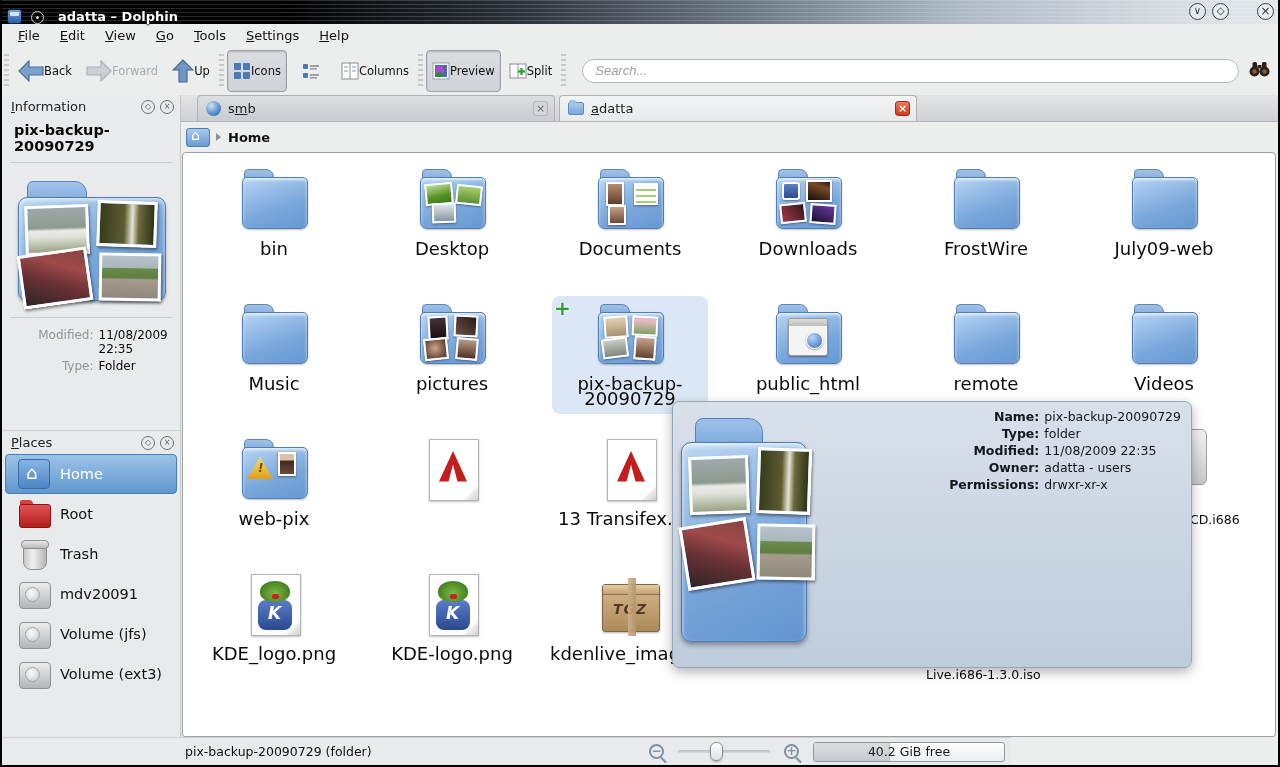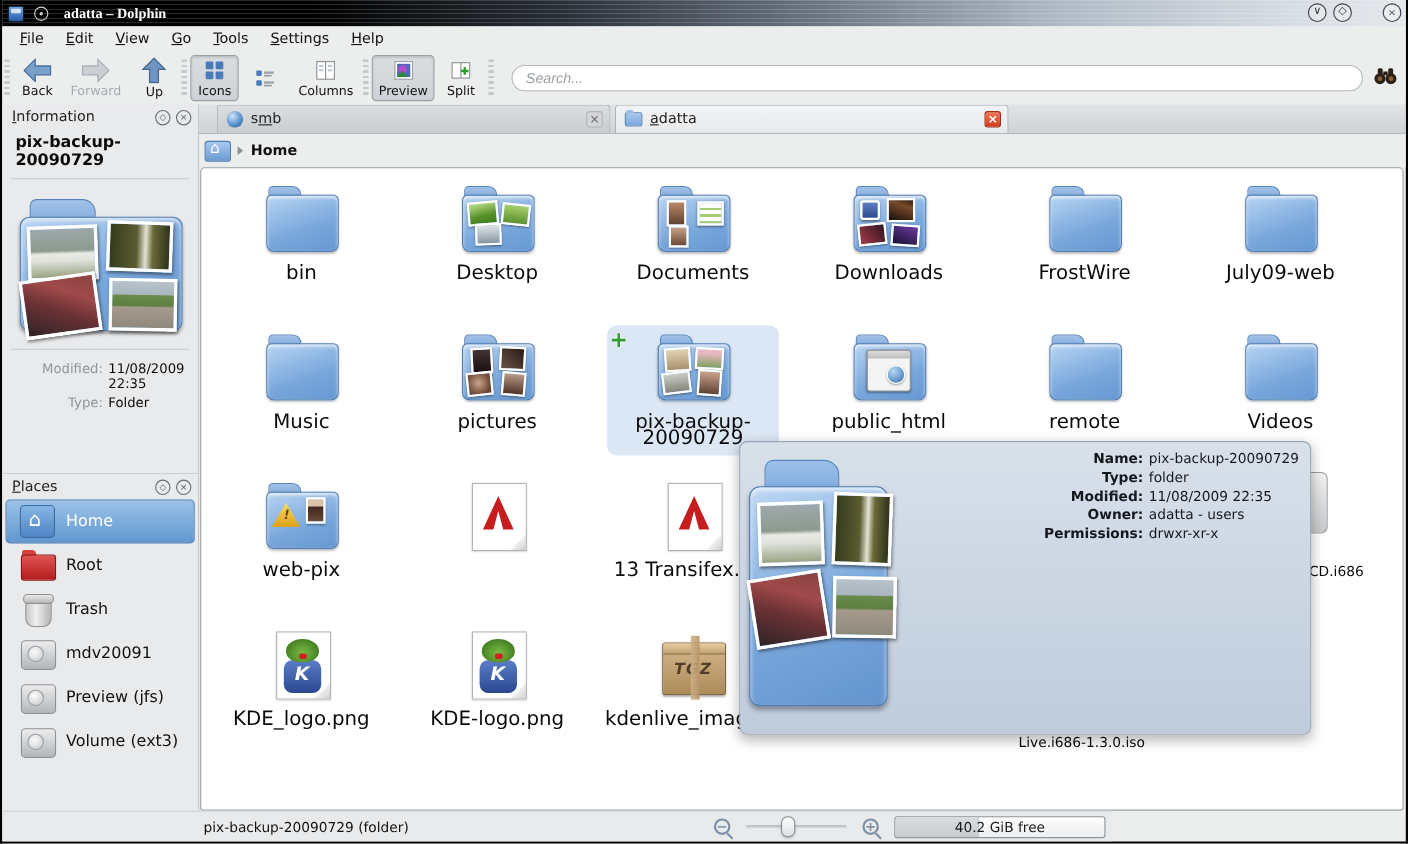--- a/index.html
+++ b/index.html
@@ -2,21 +2,21 @@
 <html><head>
 <meta charset="utf-8">
 <style>
   * { box-sizing: border-box; margin: 0; padding: 0; }
   html,body { background:#fff; font-family:"DejaVu Sans","Liberation Sans",sans-serif; }
   .window { position:relative; width:1280px; height:767px; border:2px solid #000; border-top:none; background:#eceded; overflow:hidden; }
 
   
   .titlebar { position:absolute; left:-2px; top:0; width:1280px; height:24px;
     background:linear-gradient(90deg,#000 0%,#000 22%,#2a3038 40%,#6b7684 58%,#aeb9c6 75%,#d7dde3 92%,#e3e8ec 100%);
-    display:flex; align-items:center;font-family:Liberation Serif, serif; }
+    display:flex; align-items:flex-end; }
   .titlebar::after { content:""; position:absolute; inset:0;
     background:repeating-linear-gradient(180deg, rgba(255,255,255,.16) 0 1px, transparent 1px 4px); pointer-events:none; }
   .appicon { width:15px; height:15px; margin-left:7px; border-radius:3px;
     background:linear-gradient(#6fa2e0,#2b5ea8); border:1px solid #123; position:relative; z-index:1; }
   .appicon::after { content:""; position:absolute; left:2px; top:2px; right:2px; height:4px; background:rgba(255,255,255,.75); border-radius:1px; }
   .pinbtn { width:13px; height:13px; margin-left:9px; border:1.5px solid #cfd4d9; border-radius:50%; position:relative; z-index:1; }
   .pinbtn::after { content:""; position:absolute; left:4px; top:4px; width:3px; height:3px; border-radius:50%; background:#cfd4d9; }
   .title { color:#fff; font-weight:bold; font-size:13px; margin-left:14px; z-index:1; text-shadow:0 1px 2px #000; }
   .wbtns { position:absolute; right:6px; top:3px; display:flex; gap:6px; z-index:1; }
   .wbtn { width:17px; height:17px; border:1.5px solid #3a3f45; border-radius:50%; color:#2c3137;
@@ -24,21 +24,21 @@
   .wbtn.close { margin-left:22px; font-size:12px; }
 
   
   .menubar { position:absolute; left:0; top:24px; width:1276px; height:23px; background:#eceded; display:flex; align-items:center; padding-left:6px; font-size:13px; color:#111; }
   .mi { padding:2px 10px; }
   .u { text-decoration:underline; }
 
   
   .toolbar { position:absolute; left:0; top:47px; width:1276px; height:47px; background:#eceded; display:flex; align-items:center; }
   .grip { width:5px; height:34px; margin:0 2px; background:repeating-linear-gradient(180deg,#c6c9cc 0 2px, transparent 2px 5px); }
-  .tbtn { display:flex; flex-direction:column; align-items:center; justify-content:center; min-width:44px; height:42px; padding:2px 5px; margin:0 1px; border:1px solid transparent; border-radius:4px; font-size:11.5px; color:#111; }
+  .tbtn { display:flex; flex-direction:row; align-items:center; justify-content:center; min-width:44px; height:42px; padding:2px 5px; margin:0 1px; border:1px solid transparent; border-radius:4px; font-size:11.5px; color:#111; }
   .tbtn .ticon { height:24px; display:flex; align-items:center; }
   .tbtn.selected { background:linear-gradient(#dadde0,#cfd3d7); border-color:#9aa0a6; box-shadow:inset 0 1px 2px rgba(0,0,0,.18); }
   .tbtn.disabled { color:#a7acb1; }
   .searchwrap { flex:1; margin:0 10px 0 14px; }
   .search { width:100%; height:24px; border:1px solid #b4b9bd; border-radius:12px; padding:0 12px; font-size:13px; font-style:italic; color:#555; background:#fff; outline:none; }
   .search::placeholder { color:#9aa0a5; font-style:italic; }
   .binocs { margin-right:8px; }
 
   
   .bodyrow { position:absolute; left:0; top:95px; width:1276px; height:642px; display:flex; }
@@ -389,21 +389,21 @@
     <span class="plabel">Trash</span>
   </div>
 
   <div class="place">
     <span class="picon pi-drive"></span>
     <span class="plabel">mdv20091</span>
   </div>
 
   <div class="place">
     <span class="picon pi-drive"></span>
-    <span class="plabel">Preview (jfs)</span>
+    <span class="plabel">Volume (jfs)</span>
   </div>
 
   <div class="place">
     <span class="picon pi-drive"></span>
     <span class="plabel">Volume (ext3)</span>
   </div>
 </div>
       </div>
     </div>
 

